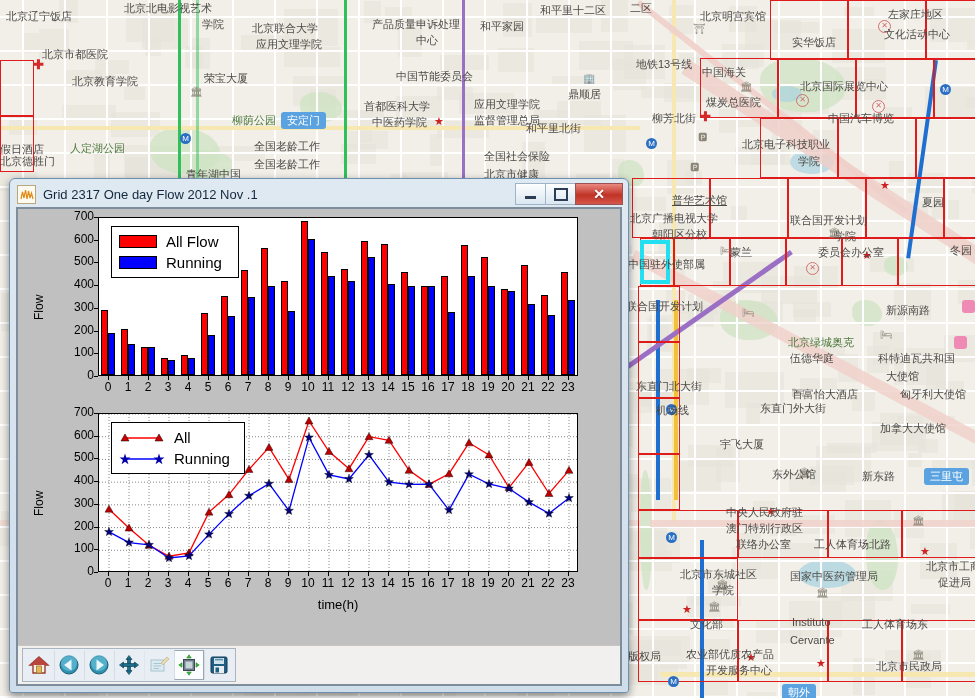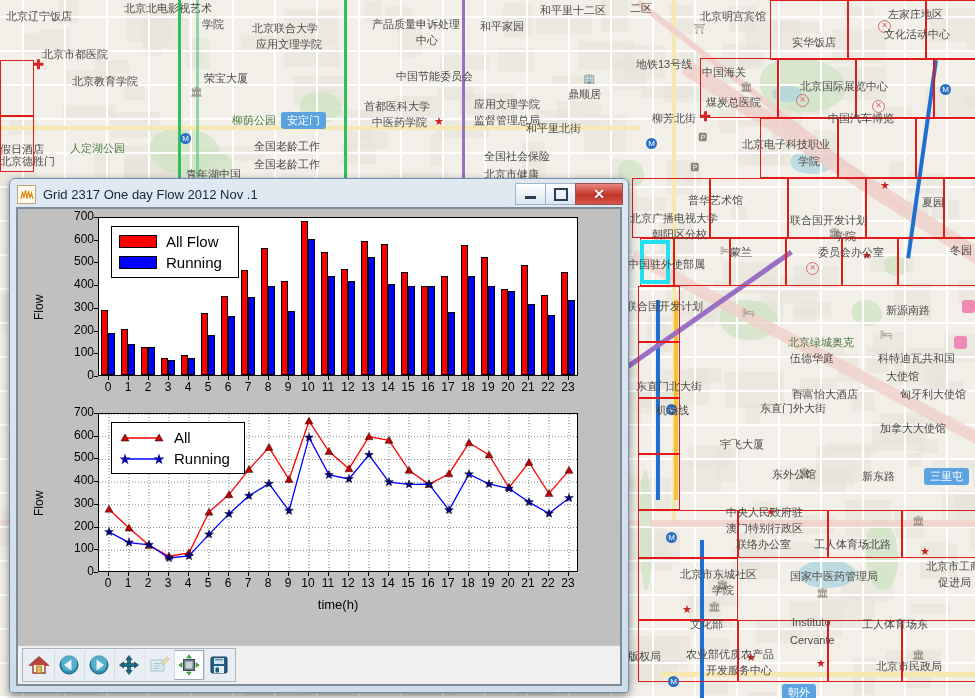--- a/index.html
+++ b/index.html
@@ -620,21 +620,21 @@
     <div class="map-label" style="left: 254px; top: 140px;">全国老龄工作</div>
     <div class="map-label" style="left: 254px; top: 158px;">全国老龄工作</div>
     <div class="map-label" style="left: 484px; top: 168px;">北京市健康</div>
     <div class="map-label" style="left: 574px; top: 184px;">国家林业局</div>
     <div class="map-label" style="left: 484px; top: 150px;">全国社会保险</div>
     <div class="map-label" style="left: 742px; top: 138px;">北京电子科技职业</div>
     <div class="map-label" style="left: 798px; top: 155px;">学院</div>
     <div class="map-label" style="left: 186px; top: 168px;">青年湖中国</div>
     <div class="map-label" style="left: 636px; top: 58px;">地铁13号线</div>
     <div class="map-label" style="left: 652px; top: 112px;">柳芳北街</div>
-    <div class="map-label" style="left: 688px; top: 194px;">普华艺术馆</div>
+    <div class="map-label" style="left: 672px; top: 194px; text-decoration: underline;">普华艺术馆</div>
     <div class="map-label" style="left: 630px; top: 212px;">北京广播电视大学</div>
     <div class="map-label" style="left: 652px; top: 228px;">朝阳区分校</div>
     <div class="map-label" style="left: 790px; top: 214px;">联合国开发计划</div>
     <div class="map-label" style="left: 834px; top: 230px;">学院</div>
     <div class="map-label" style="left: 818px; top: 246px;">委员会办公室</div>
     <div class="map-label" style="left: 950px; top: 244px;">冬园</div>
     <div class="map-label" style="left: 730px; top: 246px;">蒙兰</div>
     <div class="map-label" style="left: 628px; top: 258px;">中国驻外使部属</div>
     <div class="map-label" style="left: 626px; top: 300px;">联合国开发计划</div>
     <div class="map-label" style="left: 886px; top: 304px;">新源南路</div>

